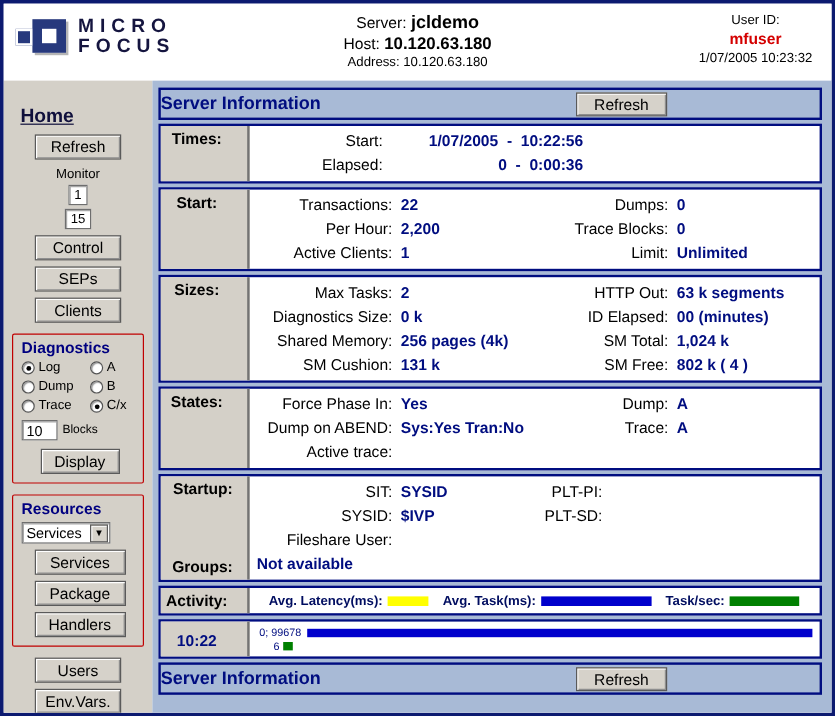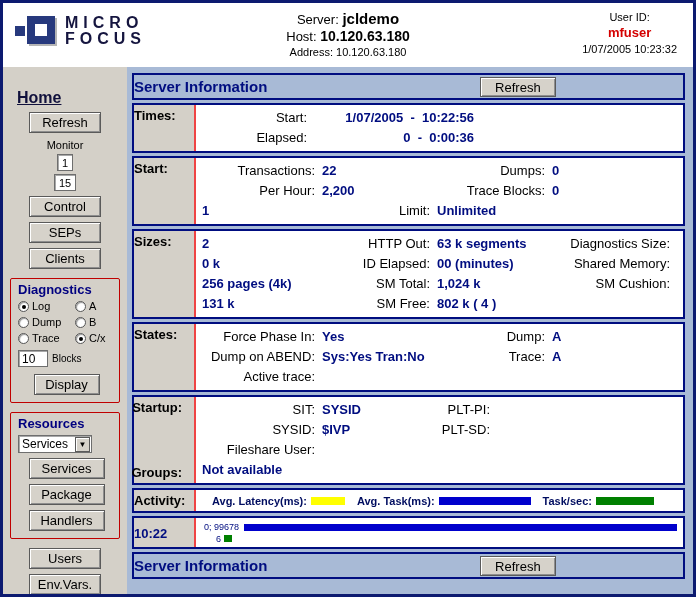--- a/index.html
+++ b/index.html
@@ -57,21 +57,21 @@
   .res-btn { display:block; width:76px; height:21px; margin:5px auto 0; }
   .help-block { align-self:flex-start; margin:8px 0 0 8px; }
   .help-label { font-size:13px; font-weight:bold; }
   .menu-link { font-size:13px; color:#000; text-decoration:underline; cursor:pointer; }
 
   
   .title-bar { display:flex; align-items:center; height:27px; border:2px solid #000d80; background:#a8bad6; flex-shrink:0; }
   .tb-title { width:63%; font-size:15px; font-weight:bold; color:#000d80; }
   .refresh-btn { width:76px; height:20px; }
   .row-box { display:flex; border:2px solid #000d80; background:#fff; flex-shrink:0; }
-  .row-label { width:62px; flex-shrink:0; background:#d4d0c8; border-right:2px solid #ef4444; text-align:left; padding:3px 12px 0 0; font-size:13px; font-weight:bold; color:#000; }
+  .row-label { width:74px; flex-shrink:0; background:#d4d0c8; border-right:2px solid #737373; text-align:center; padding:3px 12px 0 0; font-size:13px; font-weight:bold; color:#000; }
   .row-label.dual { display:flex; flex-direction:column; justify-content:space-between; align-items:flex-end; padding-bottom:3px; }
   .row-label.time { color:#000d80; padding-top:8px; }
   .row-content { flex:1; padding:3px 6px; }
   .grid { display:grid; line-height:20px; font-size:13px; }
   .g-std { grid-template-columns:120px 115px 115px 1fr; }
   .g-startup { grid-template-columns:120px 115px 60px 1fr; }
   .g-times { grid-template-columns:112px 160px; }
   .k { text-align:right; padding-right:7px; color:#000; white-space:nowrap; }
   .v { font-weight:bold; color:#000d80; white-space:pre; }
   .v.r { text-align:right; }
@@ -211,31 +211,33 @@
         <div class="row-content">
           <div class="grid g-std">
             <span class="k">Transactions:</span>
             <span class="v">22</span>
             <span class="k">Dumps:</span>
             <span class="v">0</span>
             <span class="k">Per Hour:</span>
             <span class="v">2,200</span>
             <span class="k">Trace Blocks:</span>
             <span class="v">0</span>
+            <span class="k">Active Clients:</span>
             <span class="v">1</span>
             <span class="k">Limit:</span>
             <span class="v">Unlimited</span>
           </div>
         </div>
       </div>
 
       <div class="row-box">
         <div class="row-label">Sizes:</div>
         <div class="row-content">
           <div class="grid g-std">
+            <span class="k">Max Tasks:</span>
             <span class="v">2</span>
             <span class="k">HTTP Out:</span>
             <span class="v">63 k segments</span>
             <span class="k">Diagnostics Size:</span>
             <span class="v">0 k</span>
             <span class="k">ID Elapsed:</span>
             <span class="v">00 (minutes)</span>
             <span class="k">Shared Memory:</span>
             <span class="v">256 pages (4k)</span>
             <span class="k">SM Total:</span>

